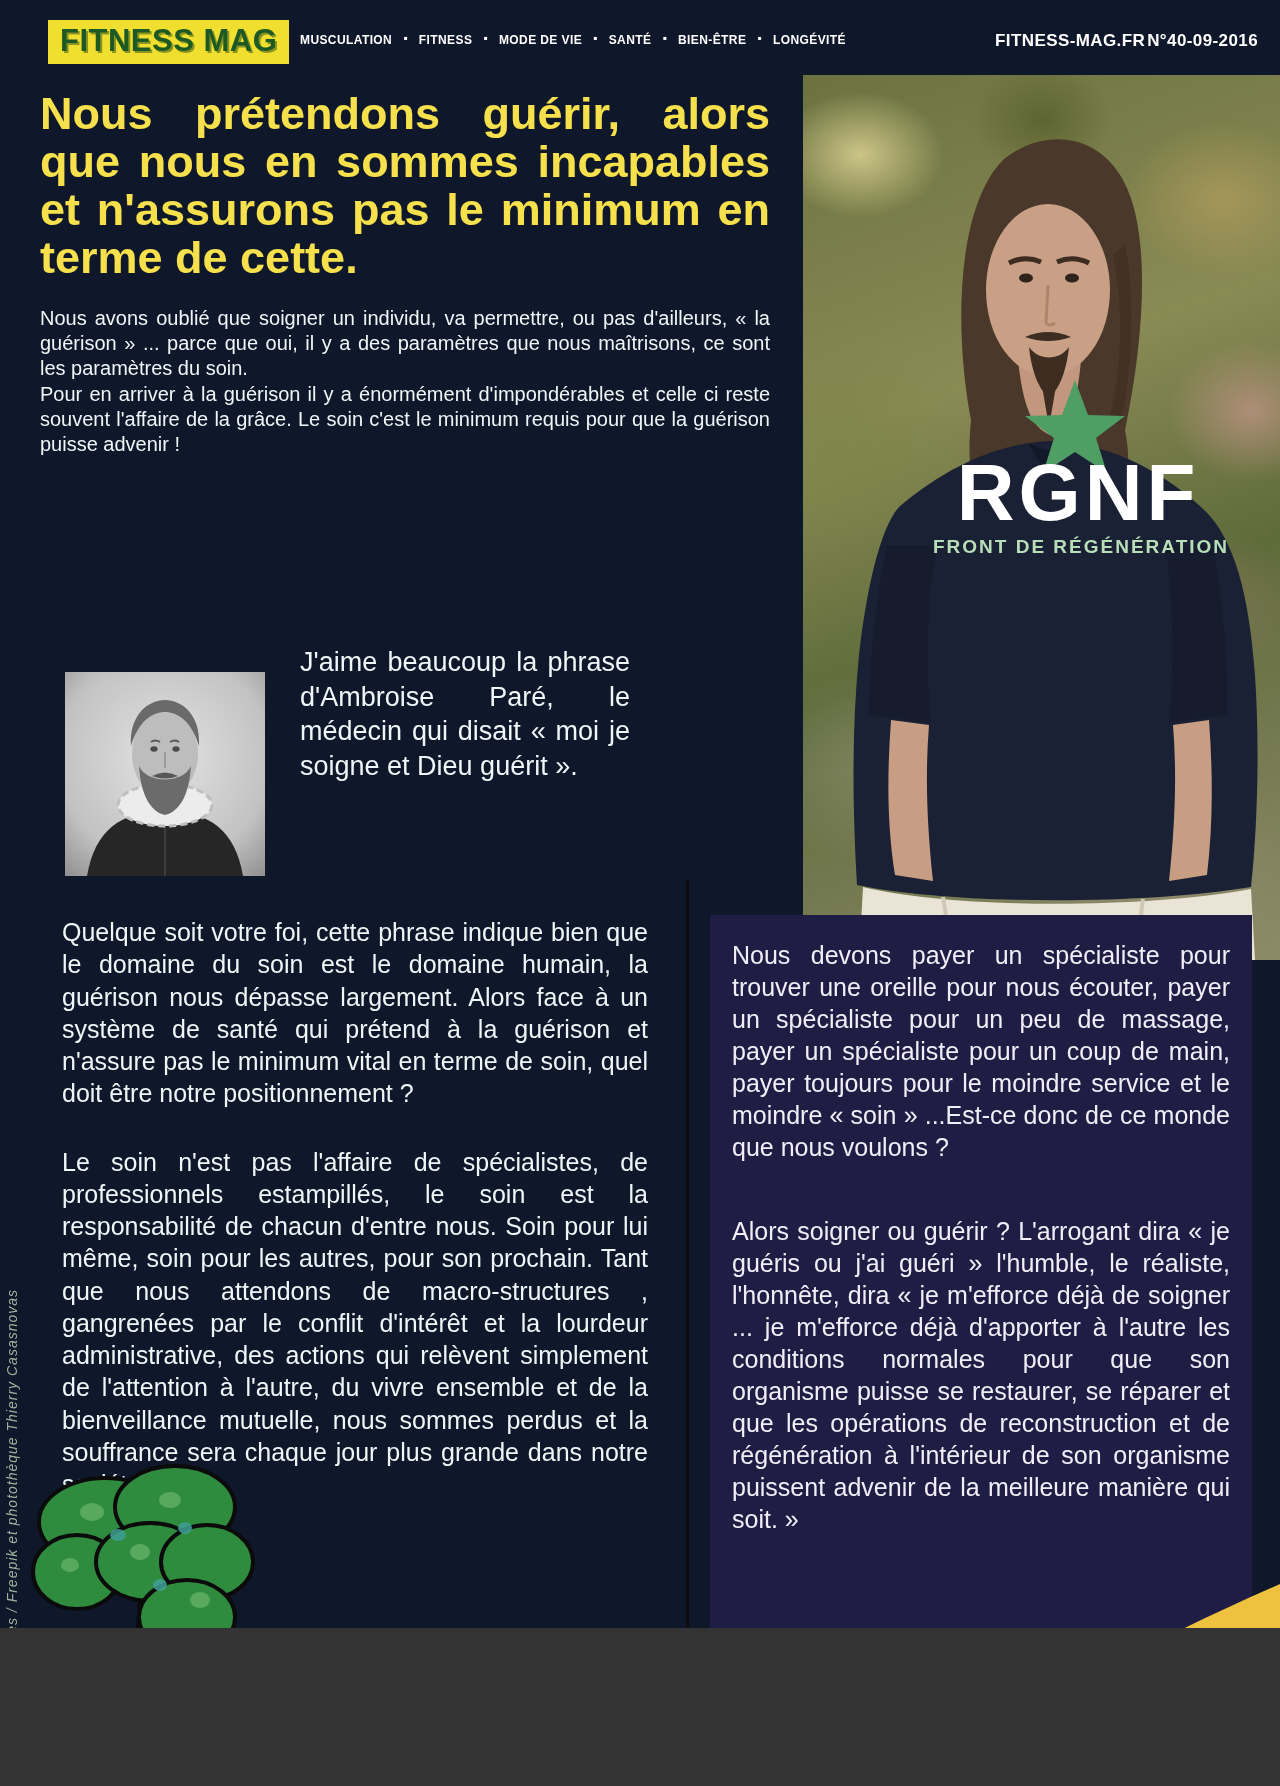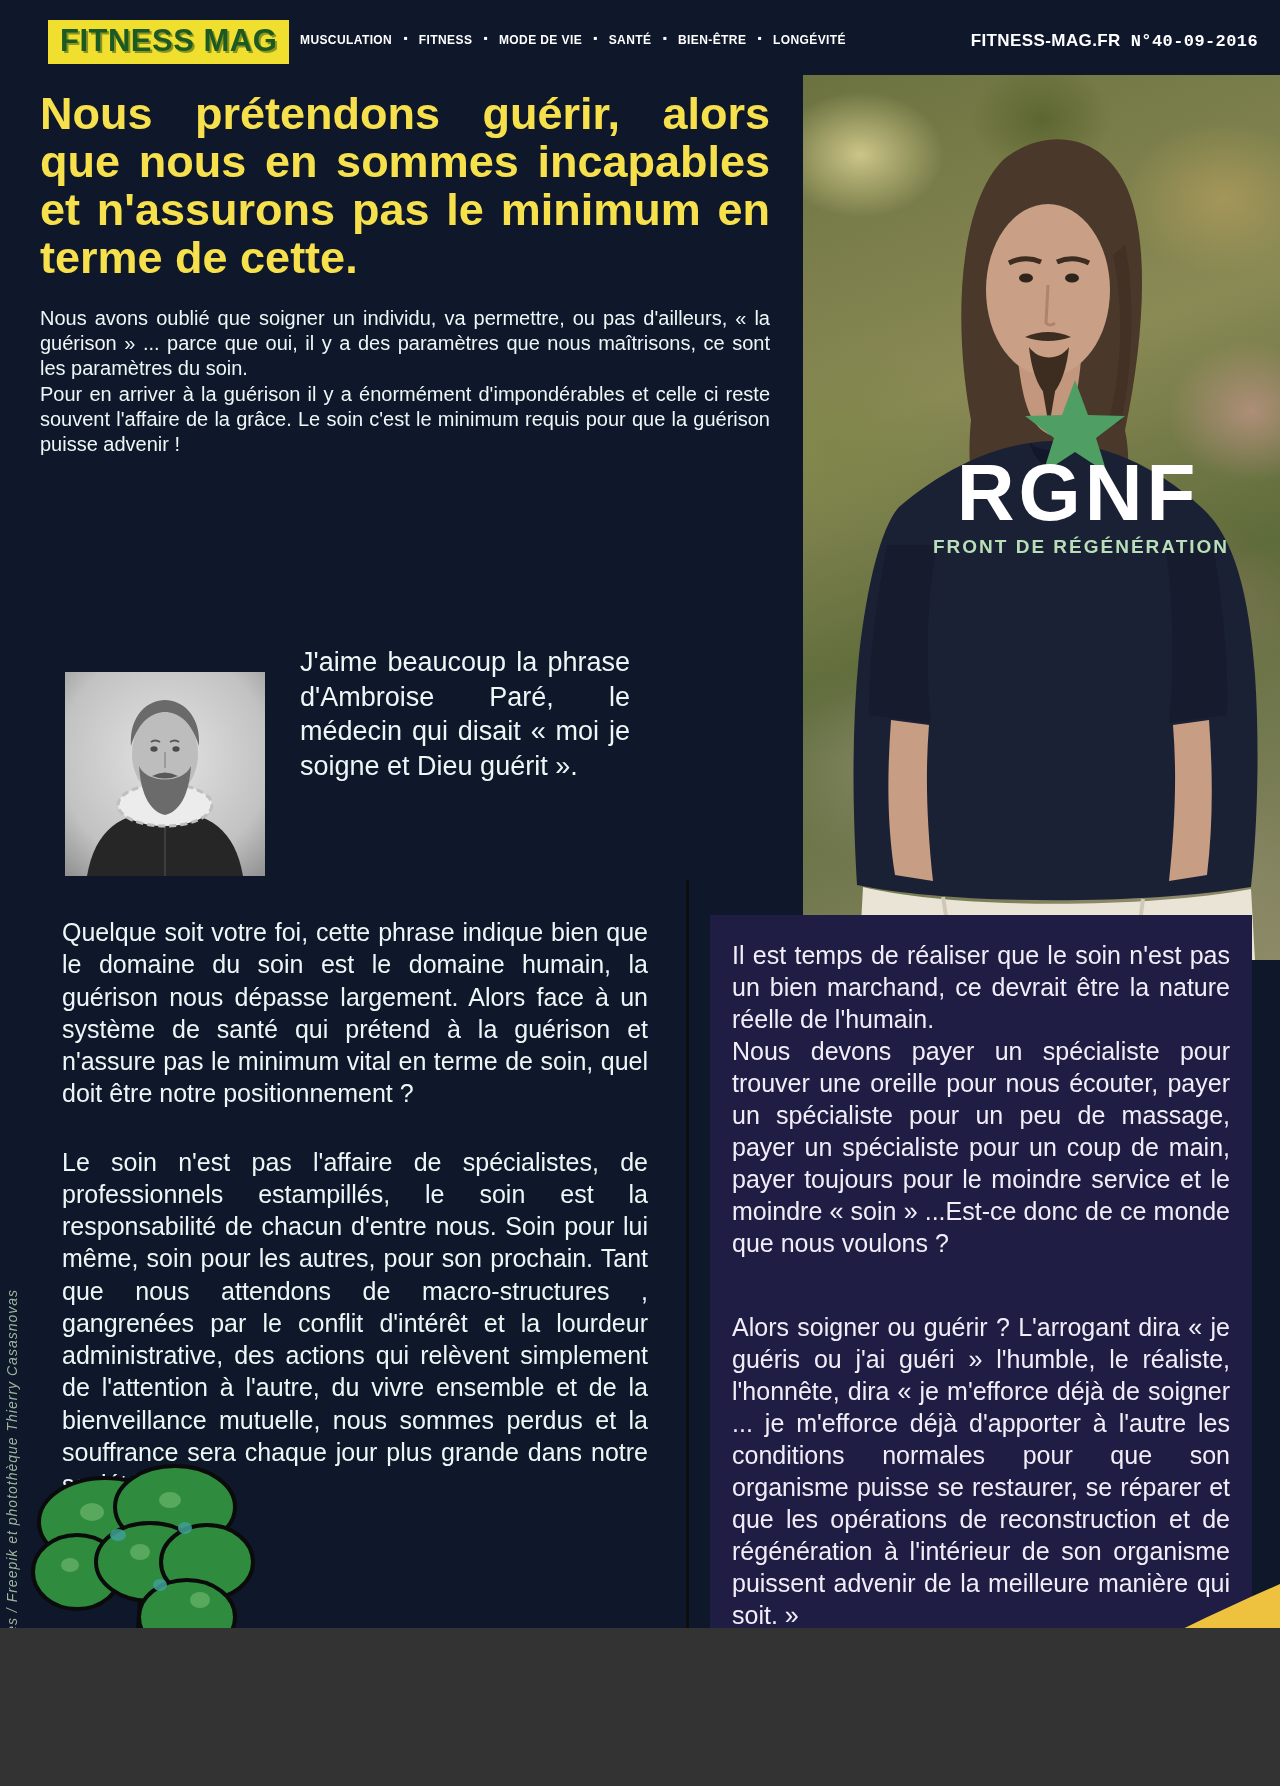--- a/index.html
+++ b/index.html
@@ -7,21 +7,21 @@
         overflow:hidden;font-family:"Liberation Sans",sans-serif;padding-left:16px;}
   
   .logo{position:absolute;left:48px;top:20px;background:#f0df2e;color:#1d5a23;
         font-weight:bold;font-size:31px;line-height:40px;padding:1px 12px 3px;
         letter-spacing:.5px;text-shadow:2px 2px 0 rgba(16,56,18,.45);}
   .nav{position:absolute;left:300px;top:31px;color:#fff;font-weight:bold;font-size:12px;
        letter-spacing:.4px;white-space:nowrap;}
   .nav-item+.nav-item::before{content:"▪";margin:0 11px;font-size:12px;vertical-align:2px;color:#fff;}
   .issue{position:absolute;right:38px;top:31px;color:#fff;font-weight:bold;font-size:17px;
          letter-spacing:.4px;white-space:nowrap;}
-  .issue span+span{margin-left:10px;font-family:Liberation Mono, monospace;}
+  .issue span+span{margin-left:2px;}
   
   .headline{position:absolute;left:40px;top:90px;width:730px;color:#f6e04b;
             font-size:45px;line-height:1.07;font-weight:bold;text-align:justify;}
   .intro{position:absolute;left:40px;top:306px;width:730px;color:#eef7f7;
          font-size:20px;line-height:1.26;text-align:justify;}
   .intro p{margin:0;}
   
   .pare-img{position:absolute;left:65px;top:672px;width:200px;height:204px;}
   .pare-caption{position:absolute;left:300px;top:645px;width:330px;color:#eef7f7;
                 font-size:27px;line-height:1.28;text-align:justify;}
@@ -145,21 +145,20 @@
       <path d="M140,822 L150,885 M340,824 L332,885" stroke="#cfc8b6" stroke-width="4" fill="none"></path>
 
       <path d="M272,305 L285,340 L322,341 L293,363 L304,398 L272,377 L240,398 L251,363 L222,341 L259,340 Z" fill="#4f9e63"></path>
 
       <text x="275" y="445" font-family="Liberation Sans, sans-serif" font-size="80" font-weight="bold" fill="#ffffff" text-anchor="middle" letter-spacing="4">RGNF</text>
       <text x="278" y="478" font-family="Liberation Sans, sans-serif" font-size="19" font-weight="bold" fill="#b9dfb9" text-anchor="middle" letter-spacing="2">FRONT DE RÉGÉNÉRATION</text>
     </svg>
   </div>
 
   <div class="quote-box">
-    <p>Il est temps de réaliser que le soin n'est pas un bien marchand, ce devrait être la nature réelle de l'humain.</p>
     <p>Nous devons payer un spécialiste pour trouver une oreille pour nous écouter, payer un spécialiste pour un peu de massage, payer un spécialiste pour un coup de main, payer toujours pour le moindre service et le moindre « soin » ...Est-ce donc de ce monde que nous voulons ?</p>
     <p class="gap">Alors soigner ou guérir ? L'arrogant dira « je guéris ou j'ai guéri » l'humble, le réaliste, l'honnête, dira  « je m'efforce déjà de soigner ... je m'efforce déjà d'apporter à l'autre les conditions normales pour que son organisme puisse se restaurer, se réparer et que les opérations de reconstruction  et de régénération à l'intérieur de son organisme puissent advenir de la meilleure manière qui soit. »</p>
   </div>
 
   <svg class="scene" viewBox="0 1430 1280 356">
     <defs>
       <radialGradient id="bugGrad" cx="35%" cy="30%" r="80%">
         <stop offset="0%" stop-color="#ef5b40"></stop>
           <stop offset="45%" stop-color="#c21f0d"></stop>
           <stop offset="100%" stop-color="#7d1005"></stop>

